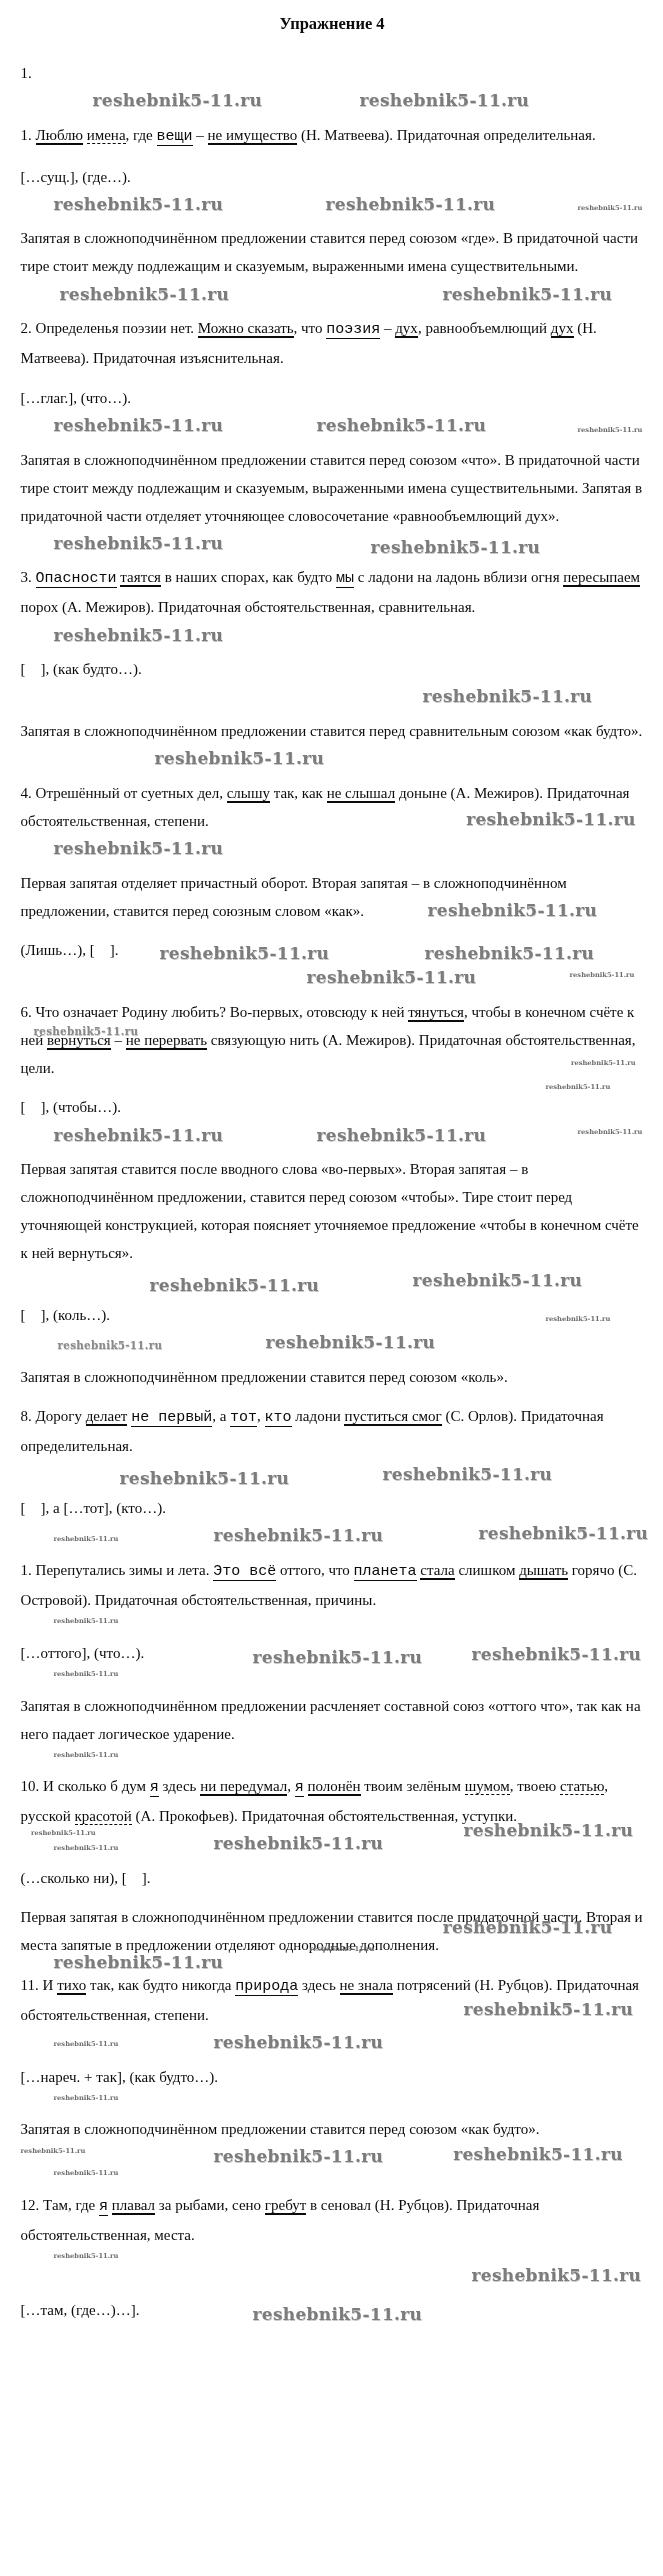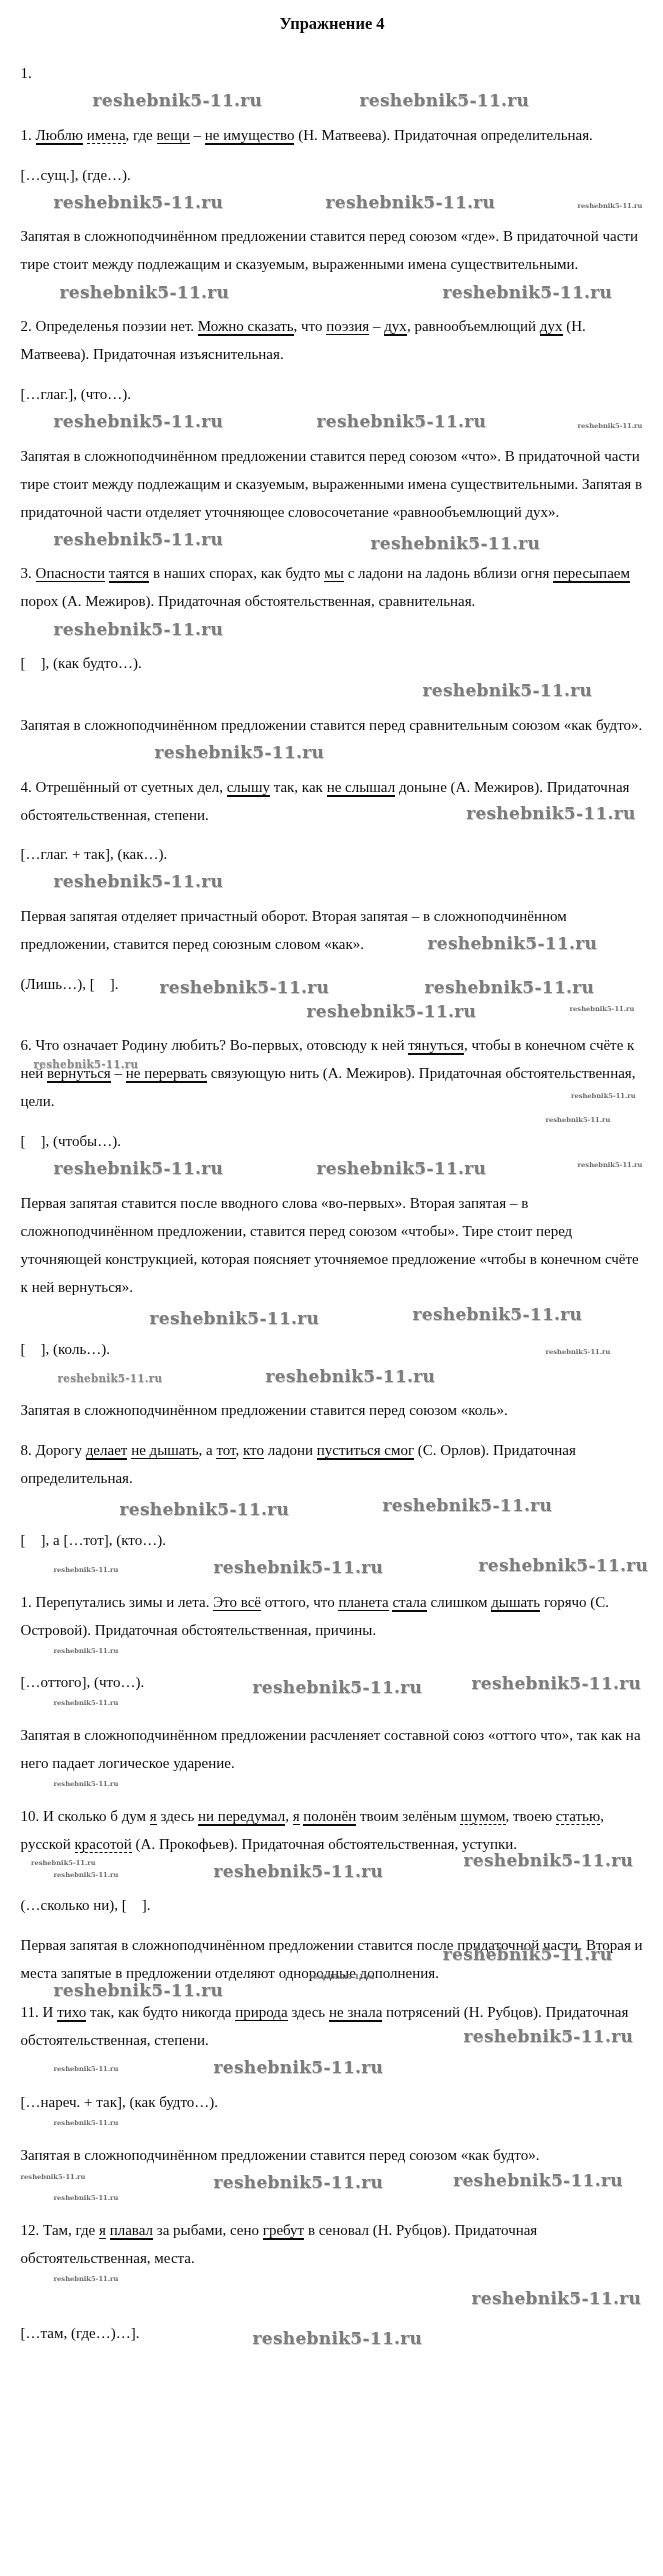--- a/index.html
+++ b/index.html
@@ -33,21 +33,21 @@
     white-space:nowrap;
     font-family:"DejaVu Serif",serif;
     font-weight:bold;
     color:#7c7c7c;
     text-shadow:0.5px 0.5px 0 #c9c9c9;
     letter-spacing:0.3px;
   }
   .wm-lg { font-size:17px; line-height:18.5px; }
   .wm-md { font-size:10.3px; line-height:11.3px; color:#8a8a8a; }
   .wm-sm { font-size:6.7px; line-height:7.7px; color:#6d6d6d; text-shadow:none; letter-spacing:0; }
-  .u1 { border-bottom:1px solid #0b0b0b; }
+  .u1 { border-bottom:1px solid #0b0b0b;font-family:Liberation Mono, monospace; }
   .u2 { border-bottom:2.1px double #0b0b0b; }
   .ud { border-bottom:1px dashed #0b0b0b; }
 </style>
 </head>
 <body>
 
 <div class="page">
 
   <h1 class="title">Упражнение 4</h1>
 
@@ -101,21 +101,20 @@
   </section>
 
   <section class="item">
     <div class="wm-row">
       <span class="wm wm-lg" style="left:134px">reshebnik5-11.ru</span>
     </div>
     <div class="blk">
       <p class="txt"><span>4. Отрешённый от суетных дел, </span><span class="u2">слышу</span><span> так, как </span><span class="u2">не слышал</span><span> доныне (А. Межиров). Придаточная обстоятельственная, степени.</span></p>
       <span class="wm wm-lg" style="right:7.7px;top:31px">reshebnik5-11.ru</span>
     </div>
-    <p class="txt">[…глаг. + так], (как…).</p>
     <div class="wm-row">
       <span class="wm wm-lg" style="left:33px">reshebnik5-11.ru</span>
     </div>
     <div class="blk">
       <p class="txt">Первая запятая отделяет причастный оборот. Вторая запятая – в сложноподчинённом предложении, ставится перед союзным словом «как».</p>
       <span class="wm wm-lg" style="left:407px;top:32px">reshebnik5-11.ru</span>
     </div>
   </section>
 
   <section class="item">
@@ -158,21 +157,21 @@
       <span class="wm wm-sm" style="right:33px;top:14.4px">reshebnik5-11.ru</span>
     </div>
     <div class="wm-row">
       <span class="wm wm-md" style="left:37px;top:6.2px">reshebnik5-11.ru</span>
       <span class="wm wm-lg" style="left:245px">reshebnik5-11.ru</span>
     </div>
     <p class="txt">Запятая в сложноподчинённом предложении ставится перед союзом «коль».</p>
   </section>
 
   <section class="item">
-    <p class="txt"><span>8. Дорогу </span><span class="u2">делает</span><span> </span><span class="u1">не дышать</span><span>, а </span><span class="u1">тот</span><span>, </span><span class="u1">кто</span><span> ладони </span><span class="u2">пуститься смог</span><span> (С. Орлов). Придаточная определительная.</span></p>
+    <p class="txt"><span>8. Дорогу </span><span class="u2">делает</span><span> </span><span class="u1">не первый</span><span>, а </span><span class="u1">тот</span><span>, </span><span class="u1">кто</span><span> ладони </span><span class="u2">пуститься смог</span><span> (С. Орлов). Придаточная определительная.</span></p>
     <div class="wm-row">
       <span class="wm wm-lg" style="left:99px;top:4.1px">reshebnik5-11.ru</span>
       <span class="wm wm-lg" style="left:362px">reshebnik5-11.ru</span>
     </div>
     <p class="txt">[&nbsp;&nbsp;&nbsp;&nbsp;], а […тот], (кто…).</p>
     <div class="wm-row">
       <span class="wm wm-sm" style="left:33px;top:9.3px">reshebnik5-11.ru</span>
       <span class="wm wm-lg" style="left:193px">reshebnik5-11.ru</span>
       <span class="wm wm-lg" style="left:458px;top:-2.1px">reshebnik5-11.ru</span>
     </div>

